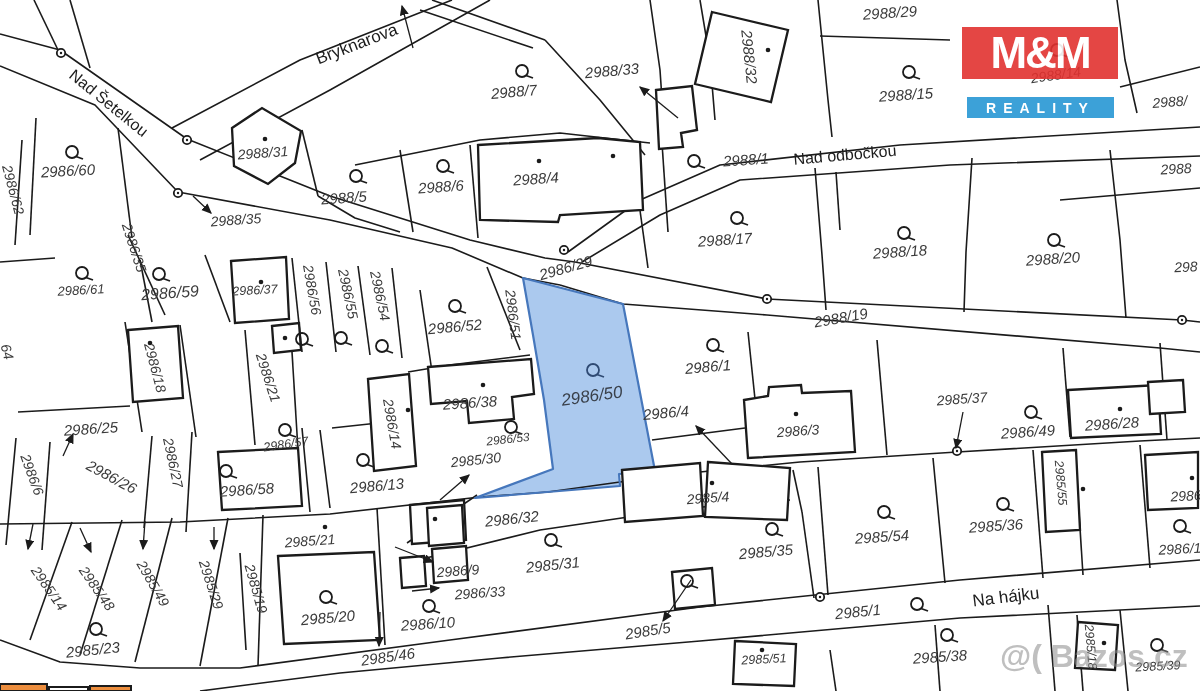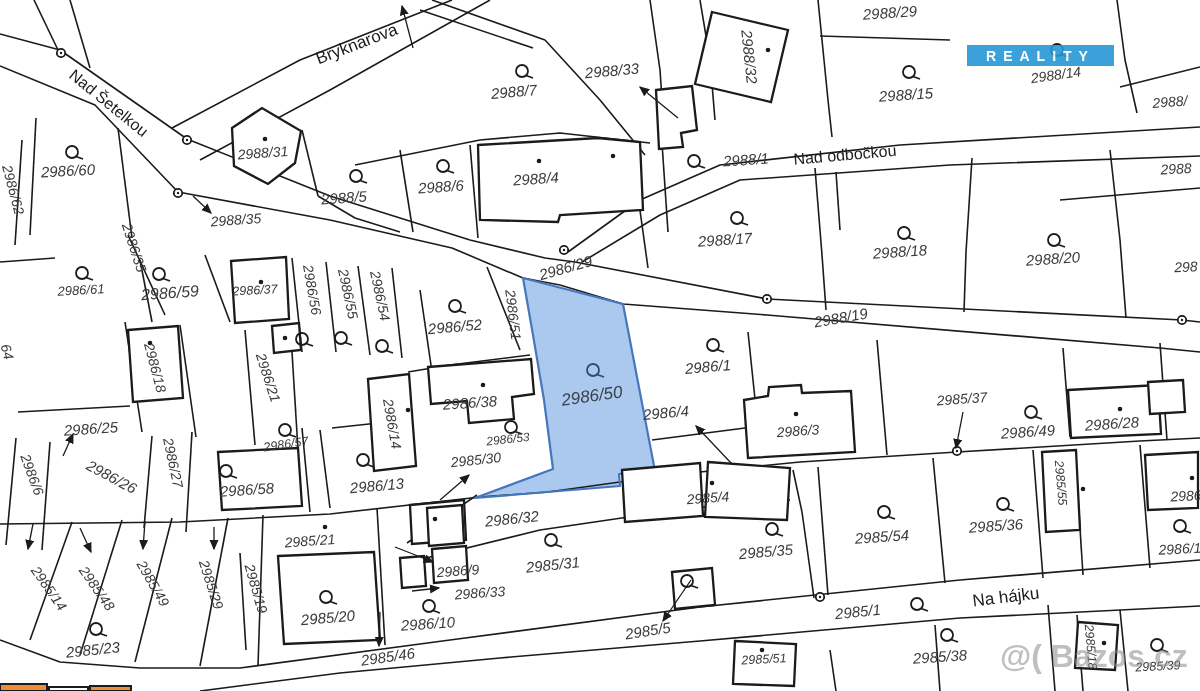--- a/index.html
+++ b/index.html
@@ -345,17 +345,18 @@
       <text transform="translate(1186,497) rotate(-3)" font-size="14" text-anchor="middle" dominant-baseline="middle" class="lbl">2986</text>
       <text transform="translate(1180,550) rotate(-3)" font-size="14" text-anchor="middle" dominant-baseline="middle" class="lbl">2986/1</text>
       <text transform="translate(592,397) rotate(-8)" font-size="17" text-anchor="middle" dominant-baseline="middle" class="hl-lbl">2986/50</text>
       <text transform="translate(357,45) rotate(-21)" font-size="17" text-anchor="middle" dominant-baseline="middle" class="street">Bryknarova</text>
       <text transform="translate(108,104) rotate(39)" font-size="16" text-anchor="middle" dominant-baseline="middle" class="street">Nad Šetelkou</text>
       <text transform="translate(845,156) rotate(-5)" font-size="16" text-anchor="middle" dominant-baseline="middle" class="street">Nad odbočkou</text>
       <text transform="translate(1006,598) rotate(-7)" font-size="17" text-anchor="middle" dominant-baseline="middle" class="street">Na hájku</text>
     </svg>
 
   <div class="logo">
+    <div class="logo-red" style="background: rgb(226, 50, 48);">M&amp;M</div>
     <div class="logo-blue" style="background: rgb(40, 151, 212);">REALITY</div>
   </div>
 
   <div class="watermark" style="color: rgb(140, 140, 140);">@( Bazos.cz</div>
 </div>
 
 </body></html>

